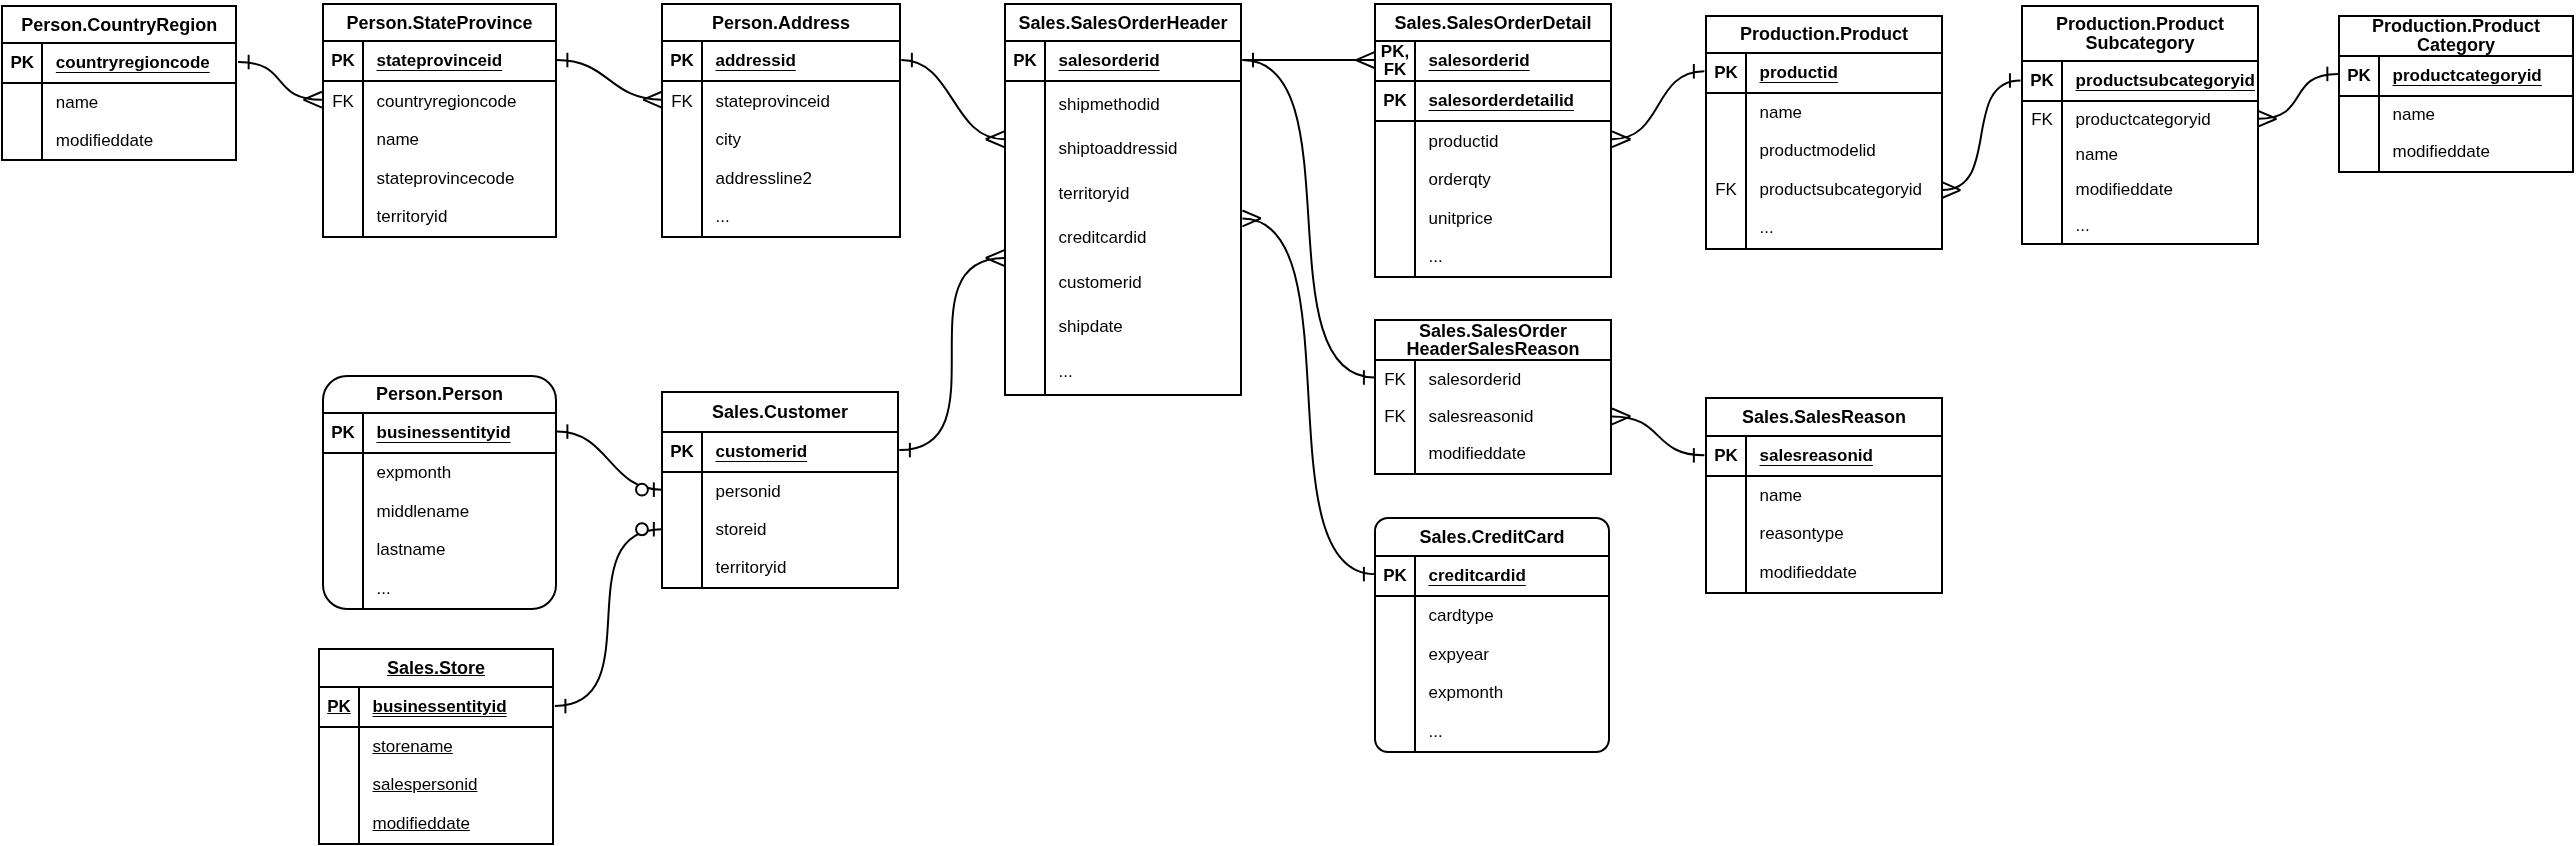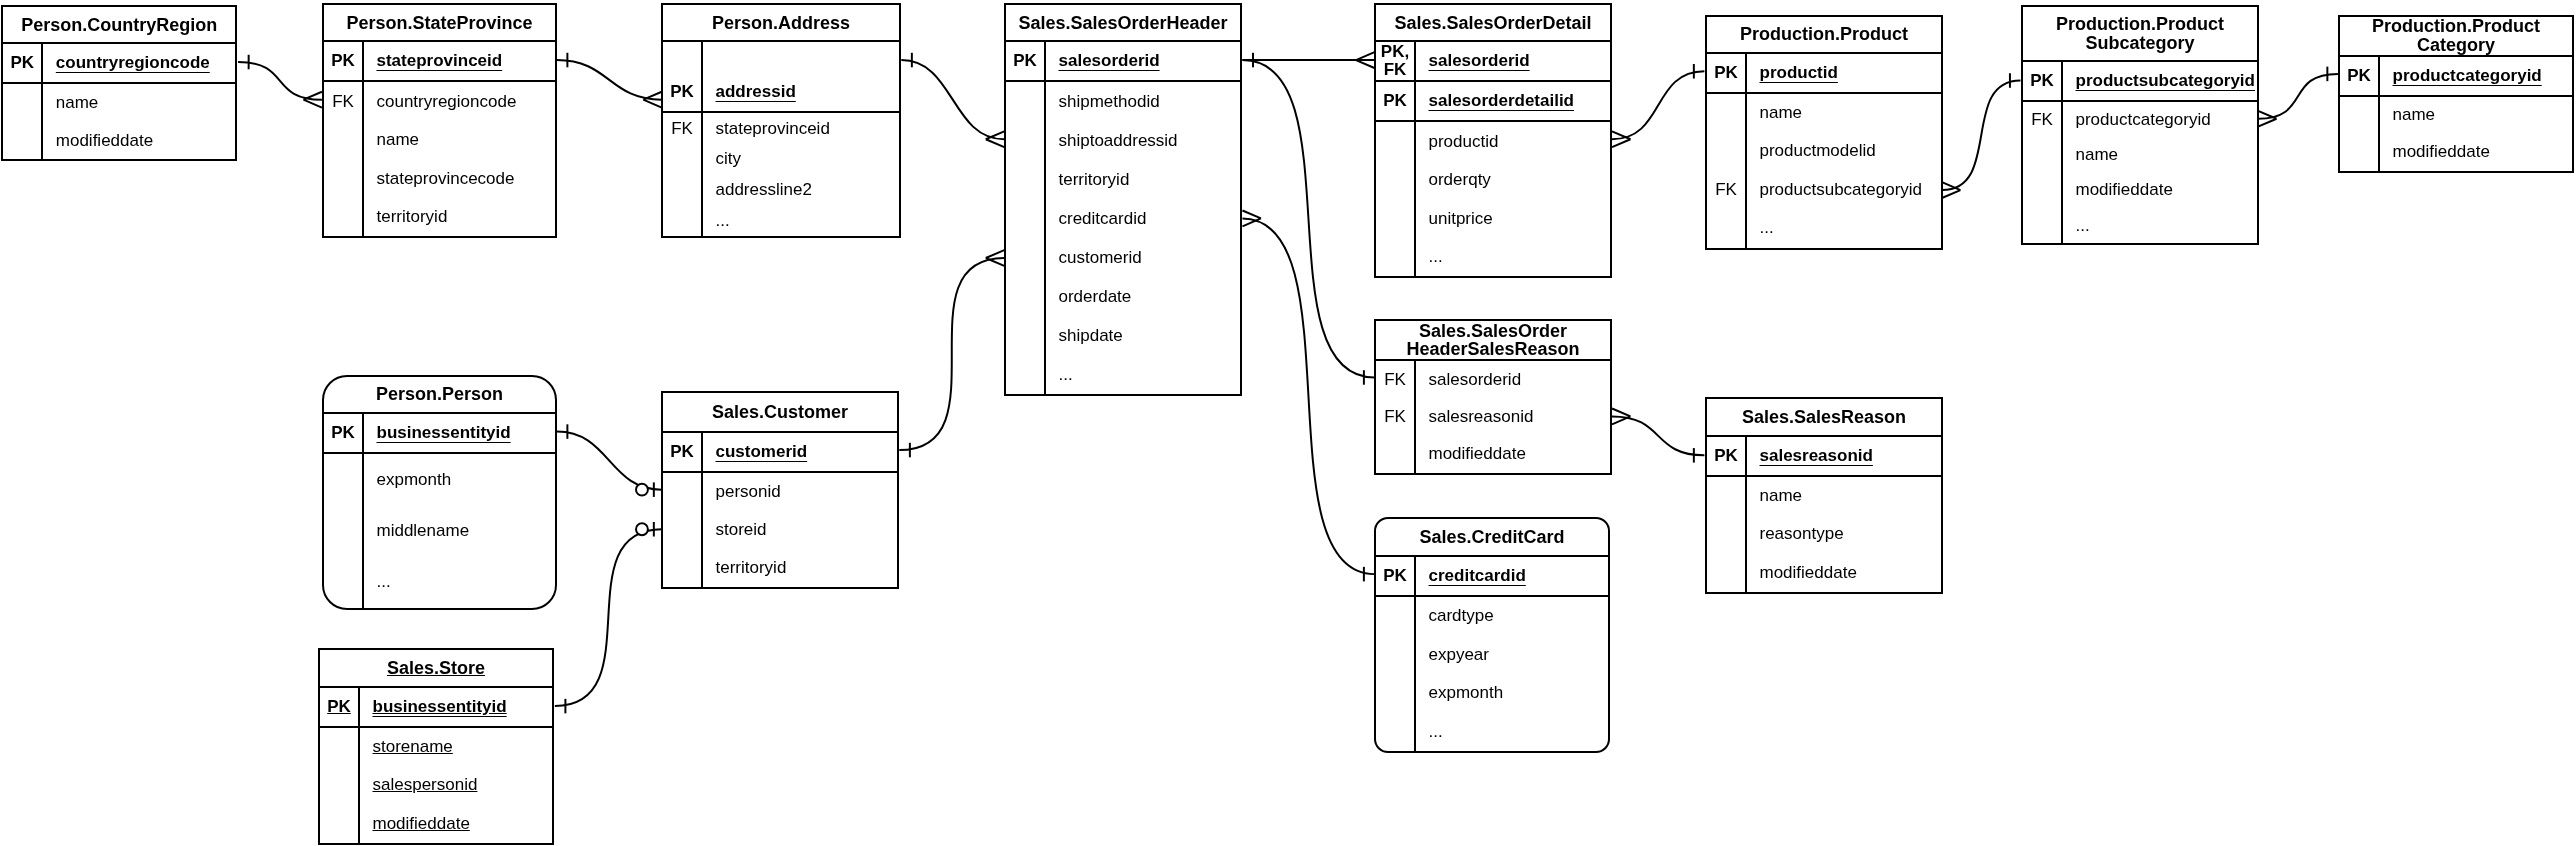--- a/index.html
+++ b/index.html
@@ -190,21 +190,21 @@
           <div class="keycell"></div>
           <div class="fieldcell">stateprovincecode</div>
         </div>
         <div class="row">
           <div class="keycell"></div>
           <div class="fieldcell">territoryid</div>
         </div>
       </div>
       <div class="coldivider" style="top: 37px;"></div>
     </div>
-    <div class="entity" style="left: 661px; top: 3.3px; width: 240px; height: 235px; gap: 31px;">
+    <div class="entity" style="left: 661px; top: 3.3px; width: 240px; height: 235px;">
       <div class="entity-title" style="height: 37px;">Person.Address</div>
       <div class="entity-rows">
         <div class="row keyrow" style="height: 40px;">
           <div class="keycell pk">PK</div>
           <div class="fieldcell pkfield">addressid</div>
         </div>
         <div class="row">
           <div class="keycell">FK</div>
           <div class="fieldcell">stateprovinceid</div>
         </div>
@@ -242,24 +242,20 @@
           <div class="keycell"></div>
           <div class="fieldcell">territoryid</div>
         </div>
         <div class="row">
           <div class="keycell"></div>
           <div class="fieldcell">creditcardid</div>
         </div>
         <div class="row">
           <div class="keycell"></div>
           <div class="fieldcell">customerid</div>
-        </div>
-        <div class="row">
-          <div class="keycell"></div>
-          <div class="fieldcell">orderdate</div>
         </div>
         <div class="row">
           <div class="keycell"></div>
           <div class="fieldcell">shipdate</div>
         </div>
         <div class="row">
           <div class="keycell"></div>
           <div class="fieldcell">...</div>
         </div>
       </div>
@@ -375,20 +371,24 @@
           <div class="keycell pk">PK</div>
           <div class="fieldcell pkfield">businessentityid</div>
         </div>
         <div class="row">
           <div class="keycell"></div>
           <div class="fieldcell">expmonth</div>
         </div>
         <div class="row">
           <div class="keycell"></div>
           <div class="fieldcell">middlename</div>
+        </div>
+        <div class="row">
+          <div class="keycell"></div>
+          <div class="fieldcell">lastname</div>
         </div>
         <div class="row">
           <div class="keycell"></div>
           <div class="fieldcell">...</div>
         </div>
       </div>
       <div class="coldivider" style="top: 37px;"></div>
     </div>
     <div class="entity" style="left: 661px; top: 391px; width: 238px; height: 198px;">
       <div class="entity-title" style="height: 40px;">Sales.Customer</div>

